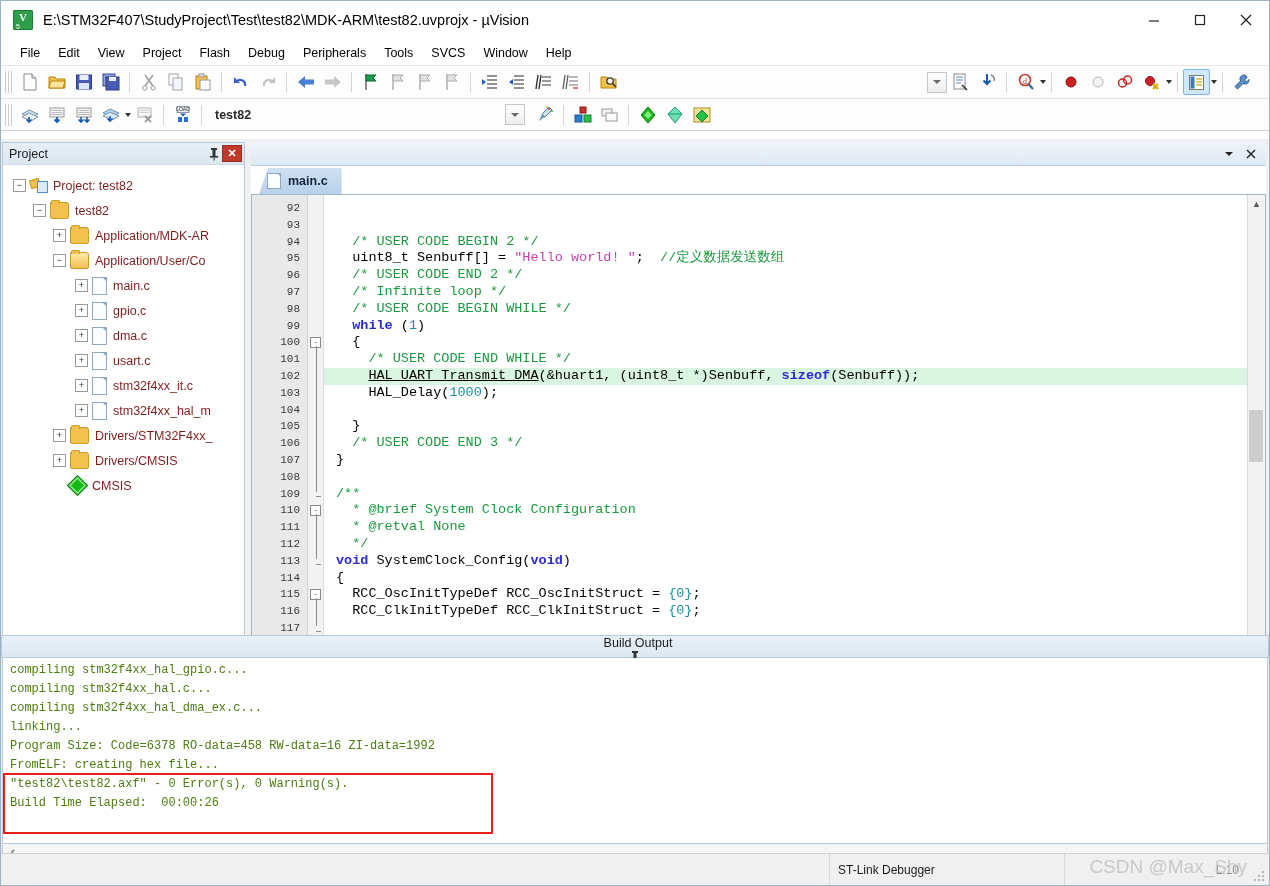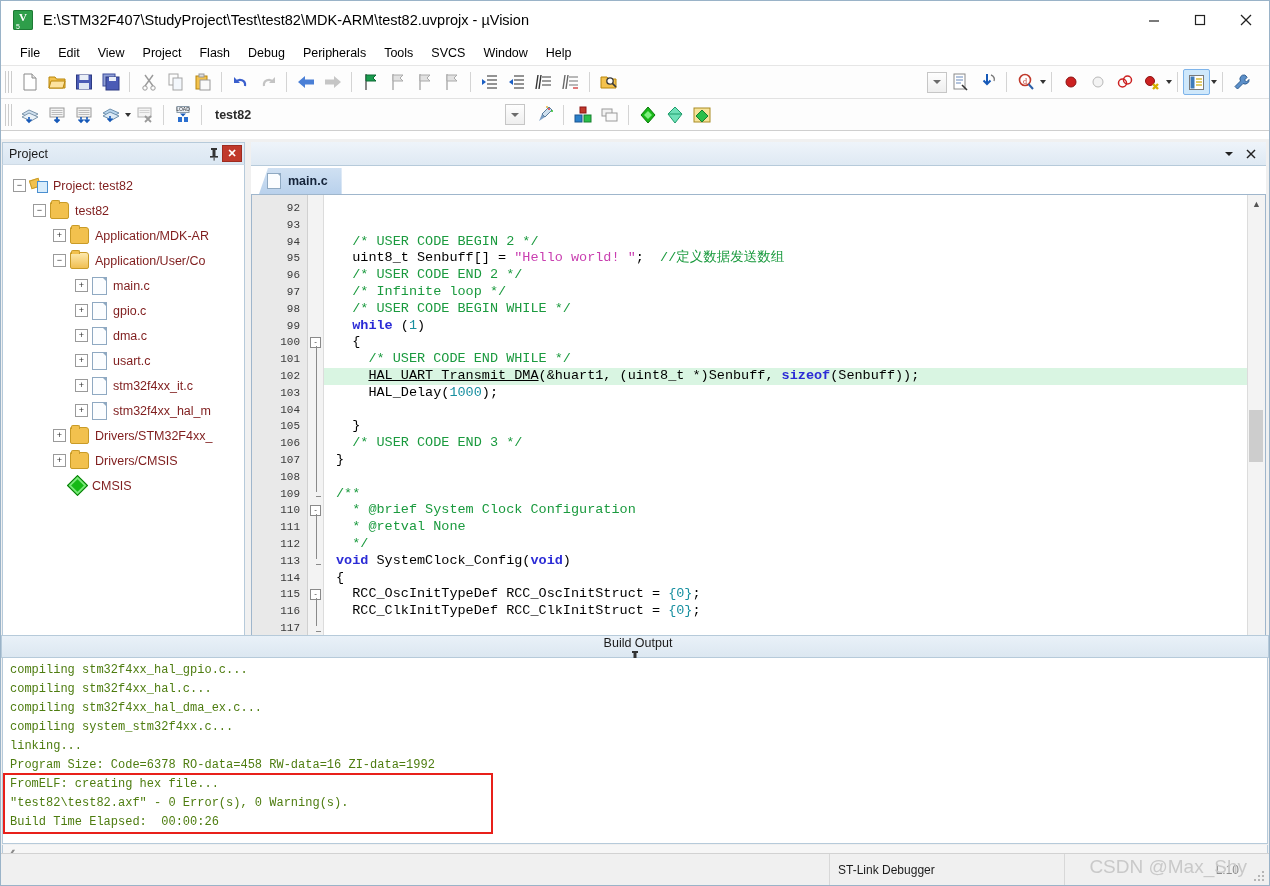--- a/index.html
+++ b/index.html
@@ -821,21 +821,20 @@
       </div>
       <div class="close-red">✕</div>
     </div>
 
     <div class="build-body">
       <div class="blines" id="blines">
         <div class="redbox" id="redbox" style="left: 0px; top: 115px; width: 490px; height: 61px; border-color: rgb(232, 32, 26);"></div>
       <div class="bline">compiling stm32f4xx_hal_gpio.c...</div>
           <div class="bline">compiling stm32f4xx_hal.c...</div>
           <div class="bline">compiling stm32f4xx_hal_dma_ex.c...</div>
-          <div class="bline">compiling system_stm32f4xx.c...</div>
           <div class="bline">linking...</div>
           <div class="bline">Program Size: Code=6378 RO-data=458 RW-data=16 ZI-data=1992</div>
           <div class="bline">FromELF: creating hex file...</div>
           <div class="bline">"test82\test82.axf" - 0 Error(s), 0 Warning(s).</div>
           <div class="bline">Build Time Elapsed:  00:00:26</div>
         </div>
     </div>
 
     <div class="b-hscroll">
       <div class="bhs-arrow">❮</div>

